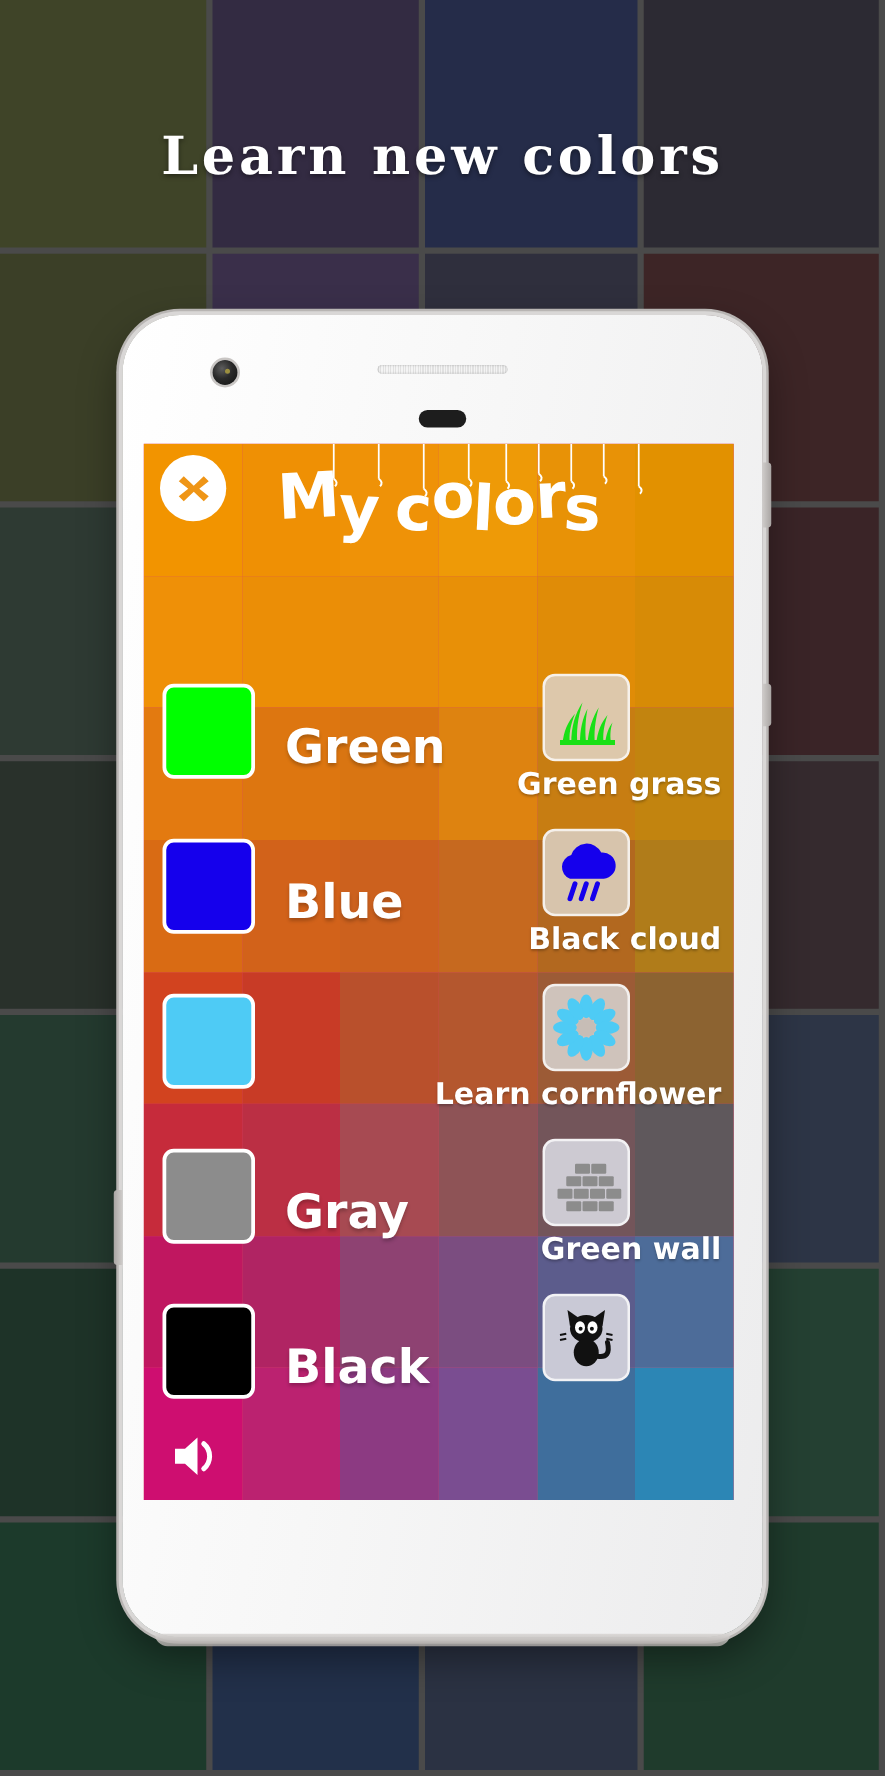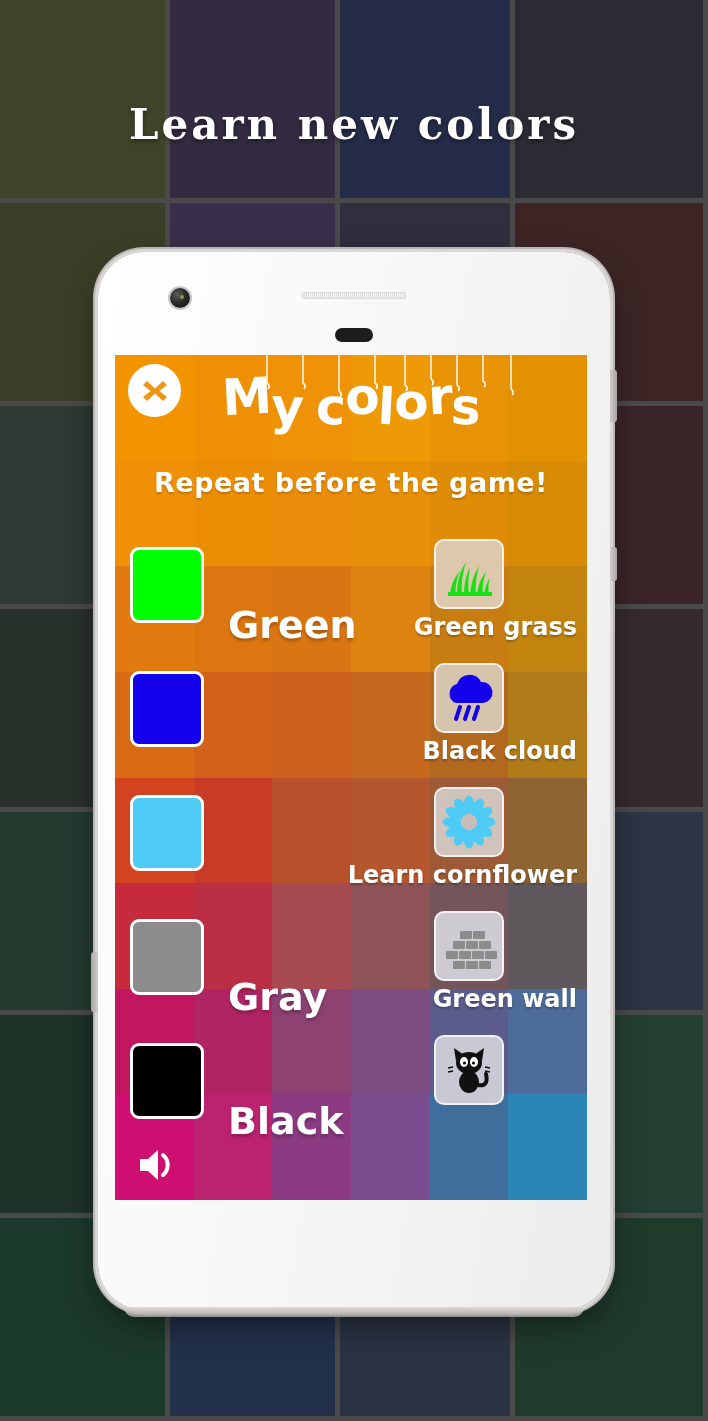--- a/index.html
+++ b/index.html
@@ -145,21 +145,20 @@
     border-radius:9px;
     border:3px solid #ffffff;
   }
   .cname {
     position:absolute; left:113px; top:50%; transform:translateY(-50%);
     font-family:"DejaVu Sans", sans-serif;
     font-weight:bold;
     font-size:38px;
     color:#ffffff;
     text-shadow:0 3px 3px rgba(0,0,0,.22);
-    margin-top:28px;
   }
   .thumb {
     position:absolute; right:83px; top:4px;
     width:70px; height:70px;
     border-radius:10px;
     border:2px solid rgba(255,255,255,.75);
     display:flex; align-items:center; justify-content:center;
   }
   .thumb svg { display:block; }
   .cdesc {
@@ -342,41 +341,41 @@
             <path d="M290 30 q4 3 1 6"></path>
             <path d="M316 24 q4 3 1 6"></path>
             <path d="M342 30 q4 3 1 6"></path>
             <path d="M368 26 q4 3 1 6"></path>
             <path d="M396 34 q4 3 1 6"></path>
           </g>
         </svg>
         <div class="app-title" id="app-title"><span class="ch up">M</span><span class="ch dn">y</span><span class="sp"></span><span class="ch dn">c</span><span class="ch up">o</span><span class="ch dn">l</span><span class="ch ">o</span><span class="ch up">r</span><span class="ch dn">s</span></div>
       </div>
 
-      <div class="subtitle">Repeat before the game!</div>
 
       <div class="rows" id="rows">
           <div class="crow">
             <div class="swatch" style="background: rgb(0, 255, 0);"></div>
             <div class="cname">Green</div>
             <div class="thumb" style="background: rgb(221, 200, 171);">
               <svg width="58" height="58" viewBox="0 0 58 58">
                 <path d="M10 50 C11 40 14 33 20 26 C16 36 15 43 16 50 Z" fill="#19e016"></path>
                 <path d="M17 50 C17 36 20 26 26 17 C22 30 21 41 22 50 Z" fill="#19e016"></path>
                 <path d="M24 50 C24 38 26 30 30 22 C28 33 28 42 29 50 Z" fill="#19e016"></path>
                 <path d="M30 50 C31 38 34 29 39 21 C36 32 35 42 36 50 Z" fill="#19e016"></path>
                 <path d="M37 50 C38 40 41 33 46 27 C43 36 42 43 43 50 Z" fill="#19e016"></path>
                 <path d="M44 50 C45 42 47 37 50 33 C48 39 48 45 49 50 Z" fill="#19e016"></path>
                 <rect x="8" y="47" width="44" height="4" fill="#19e016"></rect>
               </svg>
             </div>
             <div class="cdesc">Green grass</div>
           </div>
           <div class="crow">
             <div class="swatch" style="background: rgb(21, 0, 236);"></div>
+            <div class="cname">Blue</div>
             <div class="thumb" style="background: rgb(215, 196, 172);">
               <svg width="58" height="58" viewBox="0 0 58 58">
                 <path d="M16 34 a10 10 0 0 1 1 -19 a13 13 0 0 1 24 -2 a10 10 0 0 1 2 21 Z" fill="#1500ec"></path>
                 <path d="M20 38 l-4 12" stroke="#1500ec" stroke-width="4" stroke-linecap="round"></path>
                 <path d="M29 38 l-4 12" stroke="#1500ec" stroke-width="4" stroke-linecap="round"></path>
                 <path d="M38 38 l-4 12" stroke="#1500ec" stroke-width="4" stroke-linecap="round"></path>
               </svg>
             </div>
             <div class="cdesc">Black cloud</div>
           </div>

